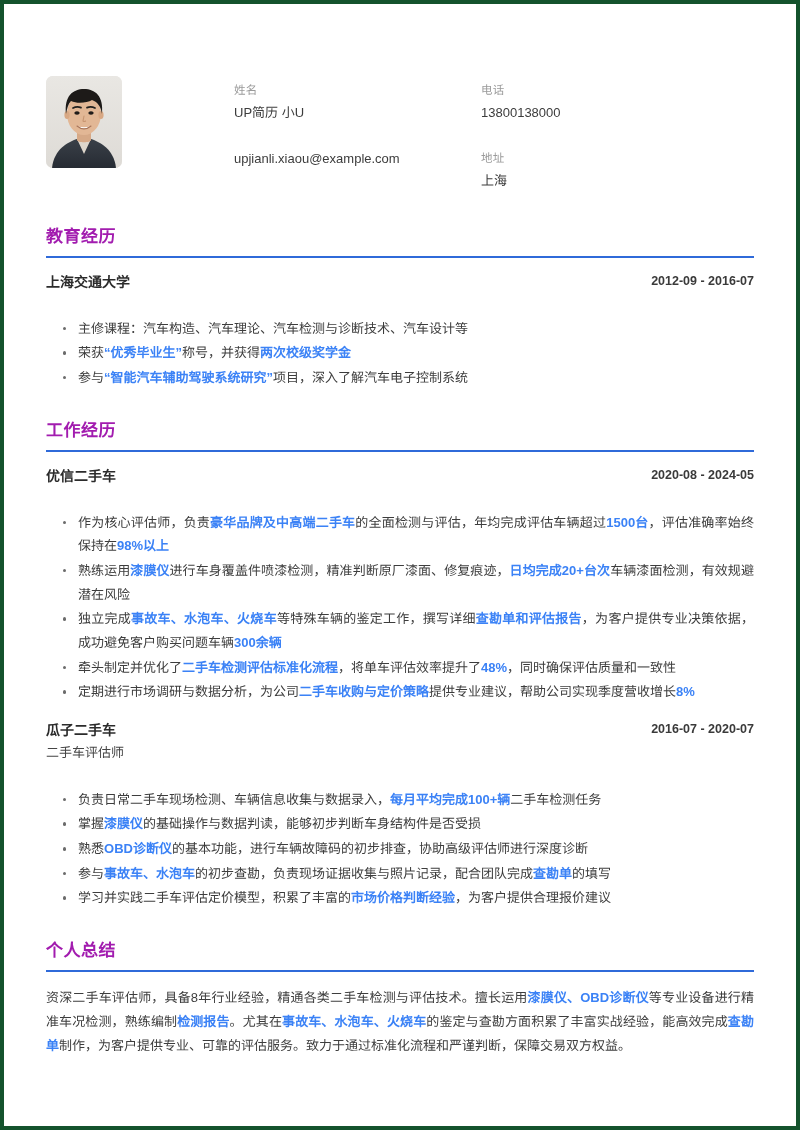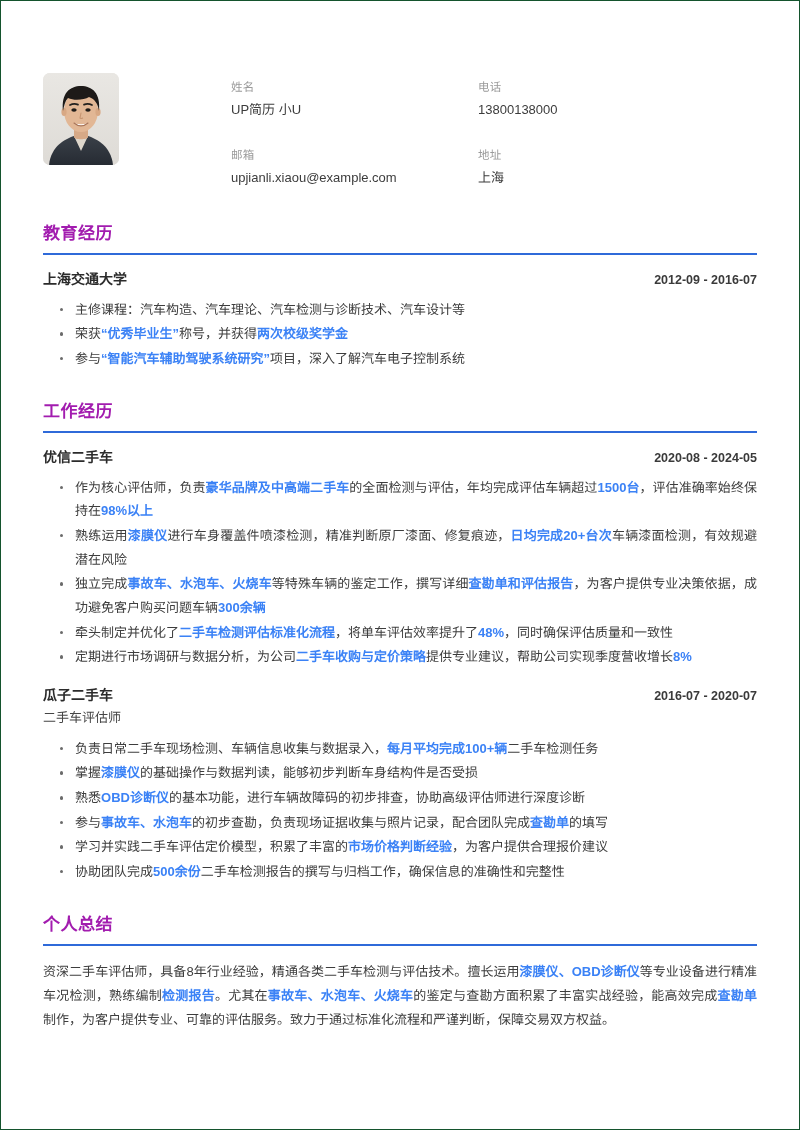--- a/index.html
+++ b/index.html
@@ -16,21 +16,21 @@
     color: #333333;
     -webkit-font-smoothing: antialiased;
   }
 
   .page {
     position: relative;
     width: 800px;
     height: 1130px;
     box-sizing: border-box;
     background: #ffffff;
-    border: 1px solid #14532d;
+    border: 4px solid #14532d;
     overflow: hidden;
   }
 
   .page-inner {
     padding: 0 42px;
   }
 
   
   .header {
     display: flex;
@@ -90,21 +90,21 @@
     margin-bottom: 14px;
   }
 
   
   .entry { margin-bottom: 4px; }
   .entry + .entry { margin-top: 16px; }
 
   .entry-row {
     display: flex;
     justify-content: space-between;
-    align-items: flex-end;
+    align-items: flex-start;
   }
   .entry-org {
     font-size: 14px;
     font-weight: bold;
     color: #2b2b2b;
     line-height: 1.5;
   }
   .entry-date {
     font-size: 12.5px;
     font-weight: bold;
@@ -126,21 +126,21 @@
   .entry-extra {
     font-size: 12.5px;
     color: #3a3a3a;
     line-height: 1.6;
     white-space: nowrap;
   }
 
   
   ul.bullets {
     list-style: none;
-    margin: 8px 0 0 0;
+    margin: 24px 0 0 0;
     padding: 0;
   }
   ul.bullets > li {
     position: relative;
     padding-left: 32px;
     font-size: 13px;
     line-height: 1.82;
     color: #3d3d3d;
     margin-bottom: 1px;
     text-align: justify;
@@ -219,21 +219,20 @@
       <div class="contact-grid">
         <div>
           <div class="field-label">姓名</div>
           <div class="field-value">UP简历 小U</div>
         </div>
         <div>
           <div class="field-label">电话</div>
           <div class="field-value">13800138000</div>
         </div>
         <div>
-          <div class="field-label">邮箱</div>
           <div class="field-value">upjianli.xiaou@example.com</div>
         </div>
         <div>
           <div class="field-label">地址</div>
           <div class="field-value">上海</div>
         </div>
       </div>
     </div>
 
     <div class="section">
@@ -279,21 +278,20 @@
             <div class="entry-row2">
               <div class="entry-role">二手车评估师</div>
               <div class="entry-extra"></div>
             </div>
             <ul class="bullets">
               <li>负责日常二手车现场检测、车辆信息收集与数据录入，<b>每月平均完成100+辆</b>二手车检测任务</li>
               <li>掌握<b>漆膜仪</b>的基础操作与数据判读，能够初步判断车身结构件是否受损</li>
               <li>熟悉<b>OBD诊断仪</b>的基本功能，进行车辆故障码的初步排查，协助高级评估师进行深度诊断</li>
               <li>参与<b>事故车、水泡车</b>的初步查勘，负责现场证据收集与照片记录，配合团队完成<b>查勘单</b>的填写</li>
               <li>学习并实践二手车评估定价模型，积累了丰富的<b>市场价格判断经验</b>，为客户提供合理报价建议</li>
-              <li>协助团队完成<b>500余份</b>二手车检测报告的撰写与归档工作，确保信息的准确性和完整性</li>
             </ul>
           </div>
         </div>
     </div>
 
     <div class="section">
       <div class="section-title">个人总结</div>
       <div class="section-rule"></div>
       <div class="summary">资深二手车评估师，具备8年行业经验，精通各类二手车检测与评估技术。擅长运用<b>漆膜仪、OBD诊断仪</b>等专业设备进行精准车况检测，熟练编制<b>检测报告</b>。尤其在<b>事故车、水泡车、火烧车</b>的鉴定与查勘方面积累了丰富实战经验，能高效完成<b>查勘单</b>制作，为客户提供专业、可靠的评估服务。致力于通过标准化流程和严谨判断，保障交易双方权益。</div>
     </div>

